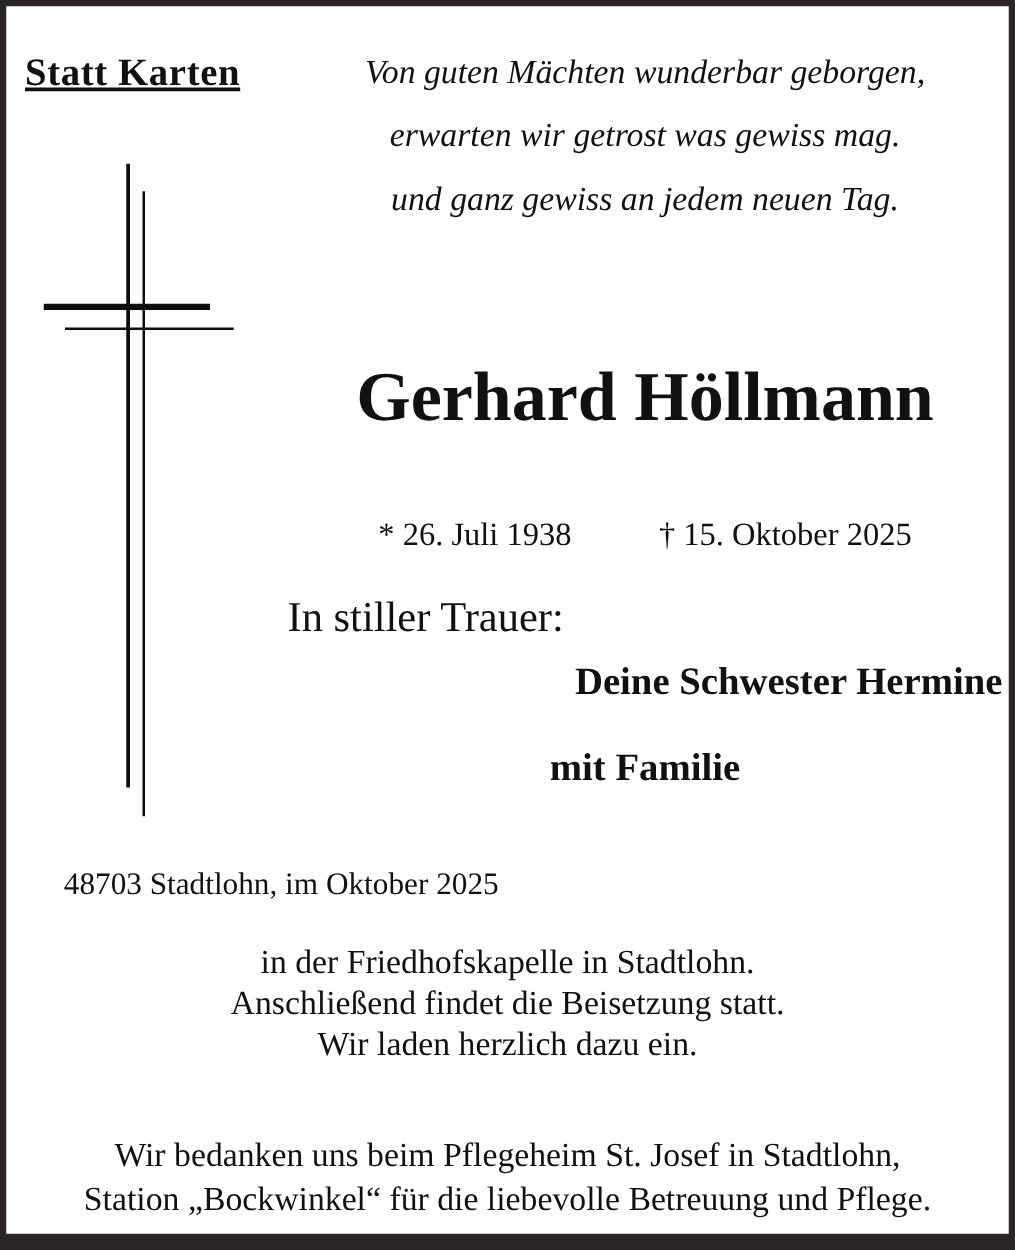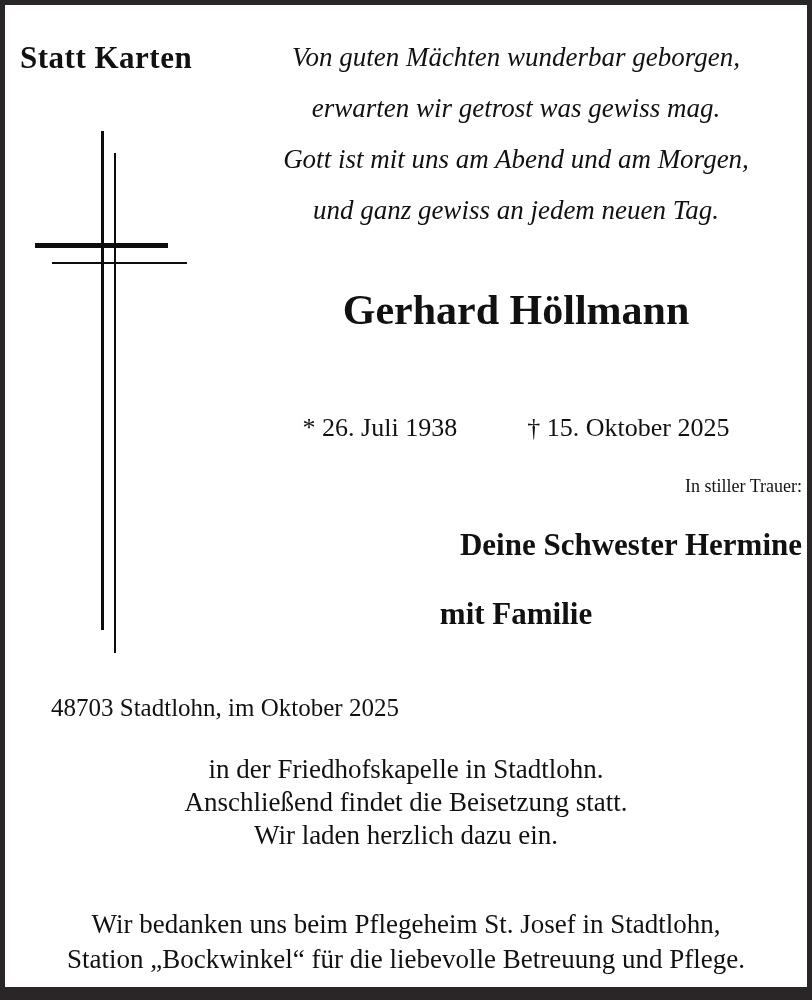--- a/index.html
+++ b/index.html
@@ -28,20 +28,21 @@
   }
   .abs { position: absolute; }
 
   .statt-karten {
     left: 15px;
     top: 35px;
     font-size: 31px;
     font-weight: bold;
     letter-spacing: 0.5px;
     white-space: nowrap;
+    text-decoration: underline;
   }
   .poem {
     left: 225px;
     right: 5px;
     top: 27px;
     text-align: center;
     font-style: italic;
     font-size: 27px;
     line-height: 51px;
     white-space: nowrap;
@@ -52,41 +53,41 @@
   .cross .v-thick { left: 96px;  top: 126px; width: 3px;   height: 499px; }
   .cross .v-thin  { left: 109px; top: 148px; width: 2px;   height: 500px; }
   .cross .h-thick { left: 30px;  top: 238px; width: 133px; height: 5px; }
   .cross .h-thin  { left: 47px;  top: 257px; width: 135px; height: 2px; }
 
   .deceased-name {
     left: 225px;
     right: 5px;
     top: 281px;
     text-align: center;
-    font-size: 42px;
+    font-size: 56px;
     font-weight: bold;
     white-space: nowrap;
   }
   .dates {
     left: 225px;
     right: 5px;
     top: 384px;
     display: flex;
     justify-content: center;
     gap: 70px;
     font-size: 26px;
     white-space: nowrap;
     margin-top: 24px;
   }
   .mourning-intro {
     left: 225px;
     right: 5px;
     top: 471px;
-    text-align: right;
-    font-size: 18px;
+    text-align: left;
+    font-size: 34px;
   }
   .mourner-1 {
     left: 225px;
     right: 5px;
     top: 522px;
     text-align: right;
     font-size: 31px;
     font-weight: bold;
   }
   .mourner-2 {
@@ -125,21 +126,20 @@
 <body>
 
 <div class="page">
   <div class="inner">
 
     <div class="abs statt-karten">Statt Karten</div>
 
     <div class="abs poem">
       <div>Von guten Mächten wunderbar geborgen,</div>
       <div>erwarten wir getrost was gewiss mag.</div>
-      <div>Gott ist mit uns am Abend und am Morgen,</div>
       <div>und ganz gewiss an jedem neuen Tag.</div>
     </div>
 
     <div class="abs cross">
       <div class="stroke v-thick"></div>
       <div class="stroke v-thin"></div>
       <div class="stroke h-thick"></div>
       <div class="stroke h-thin"></div>
     </div>
 

